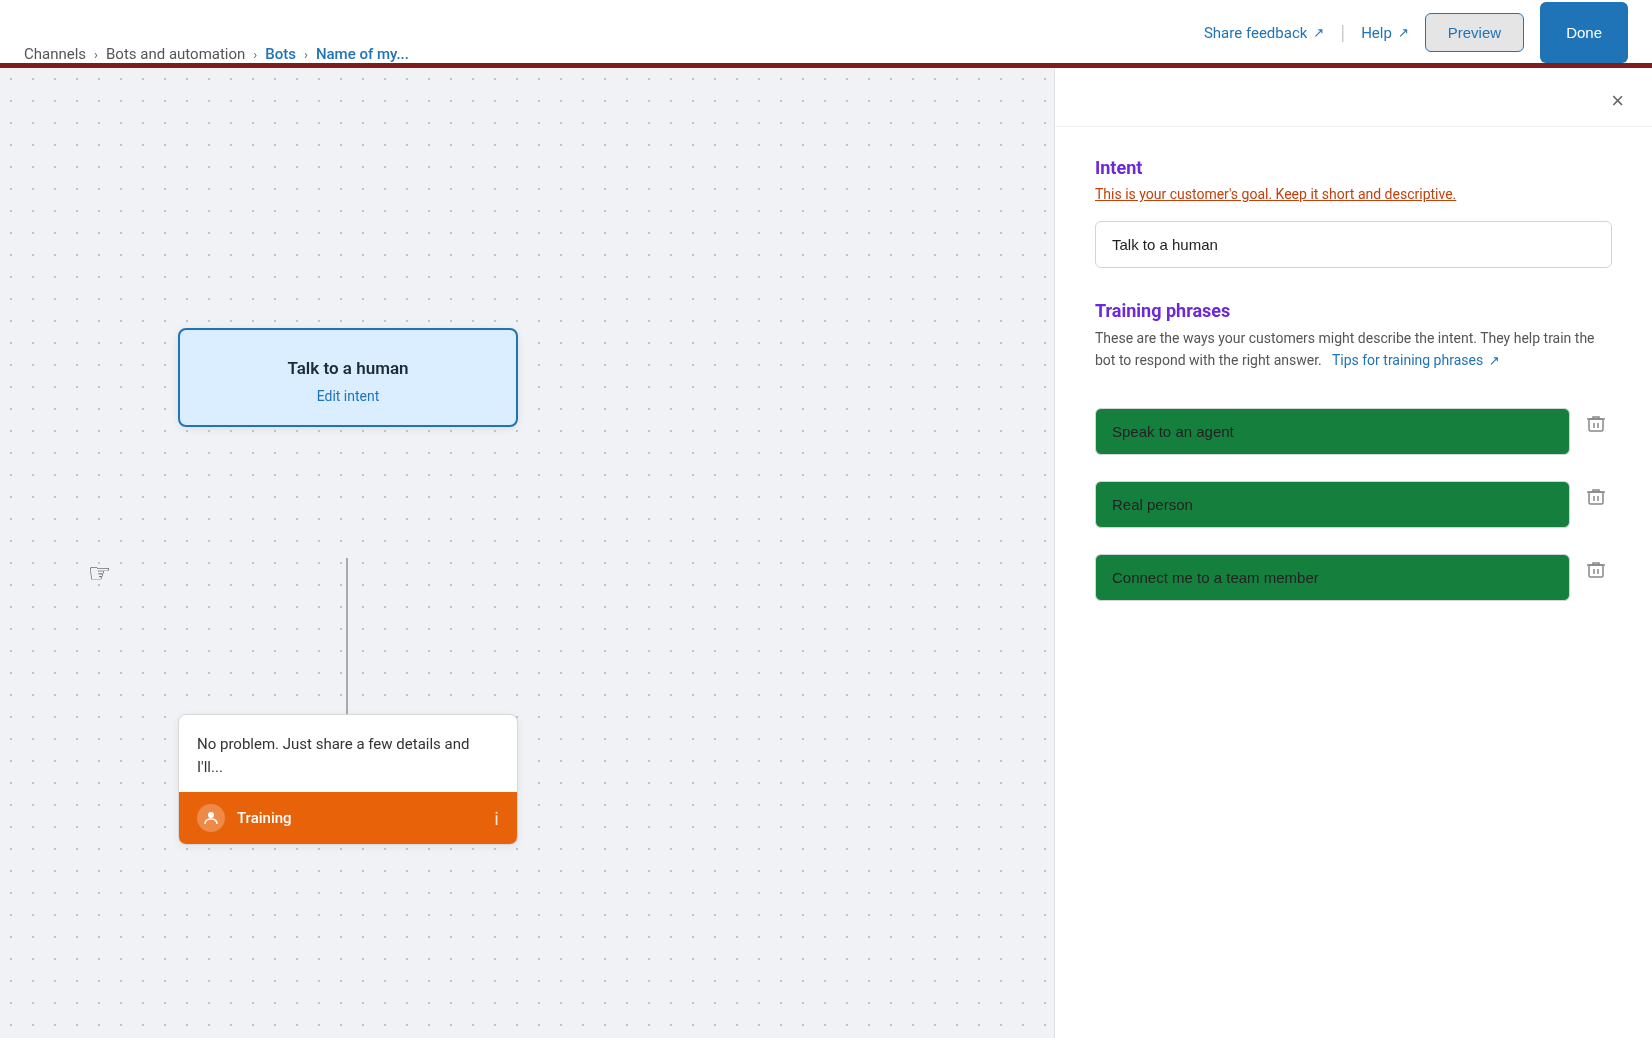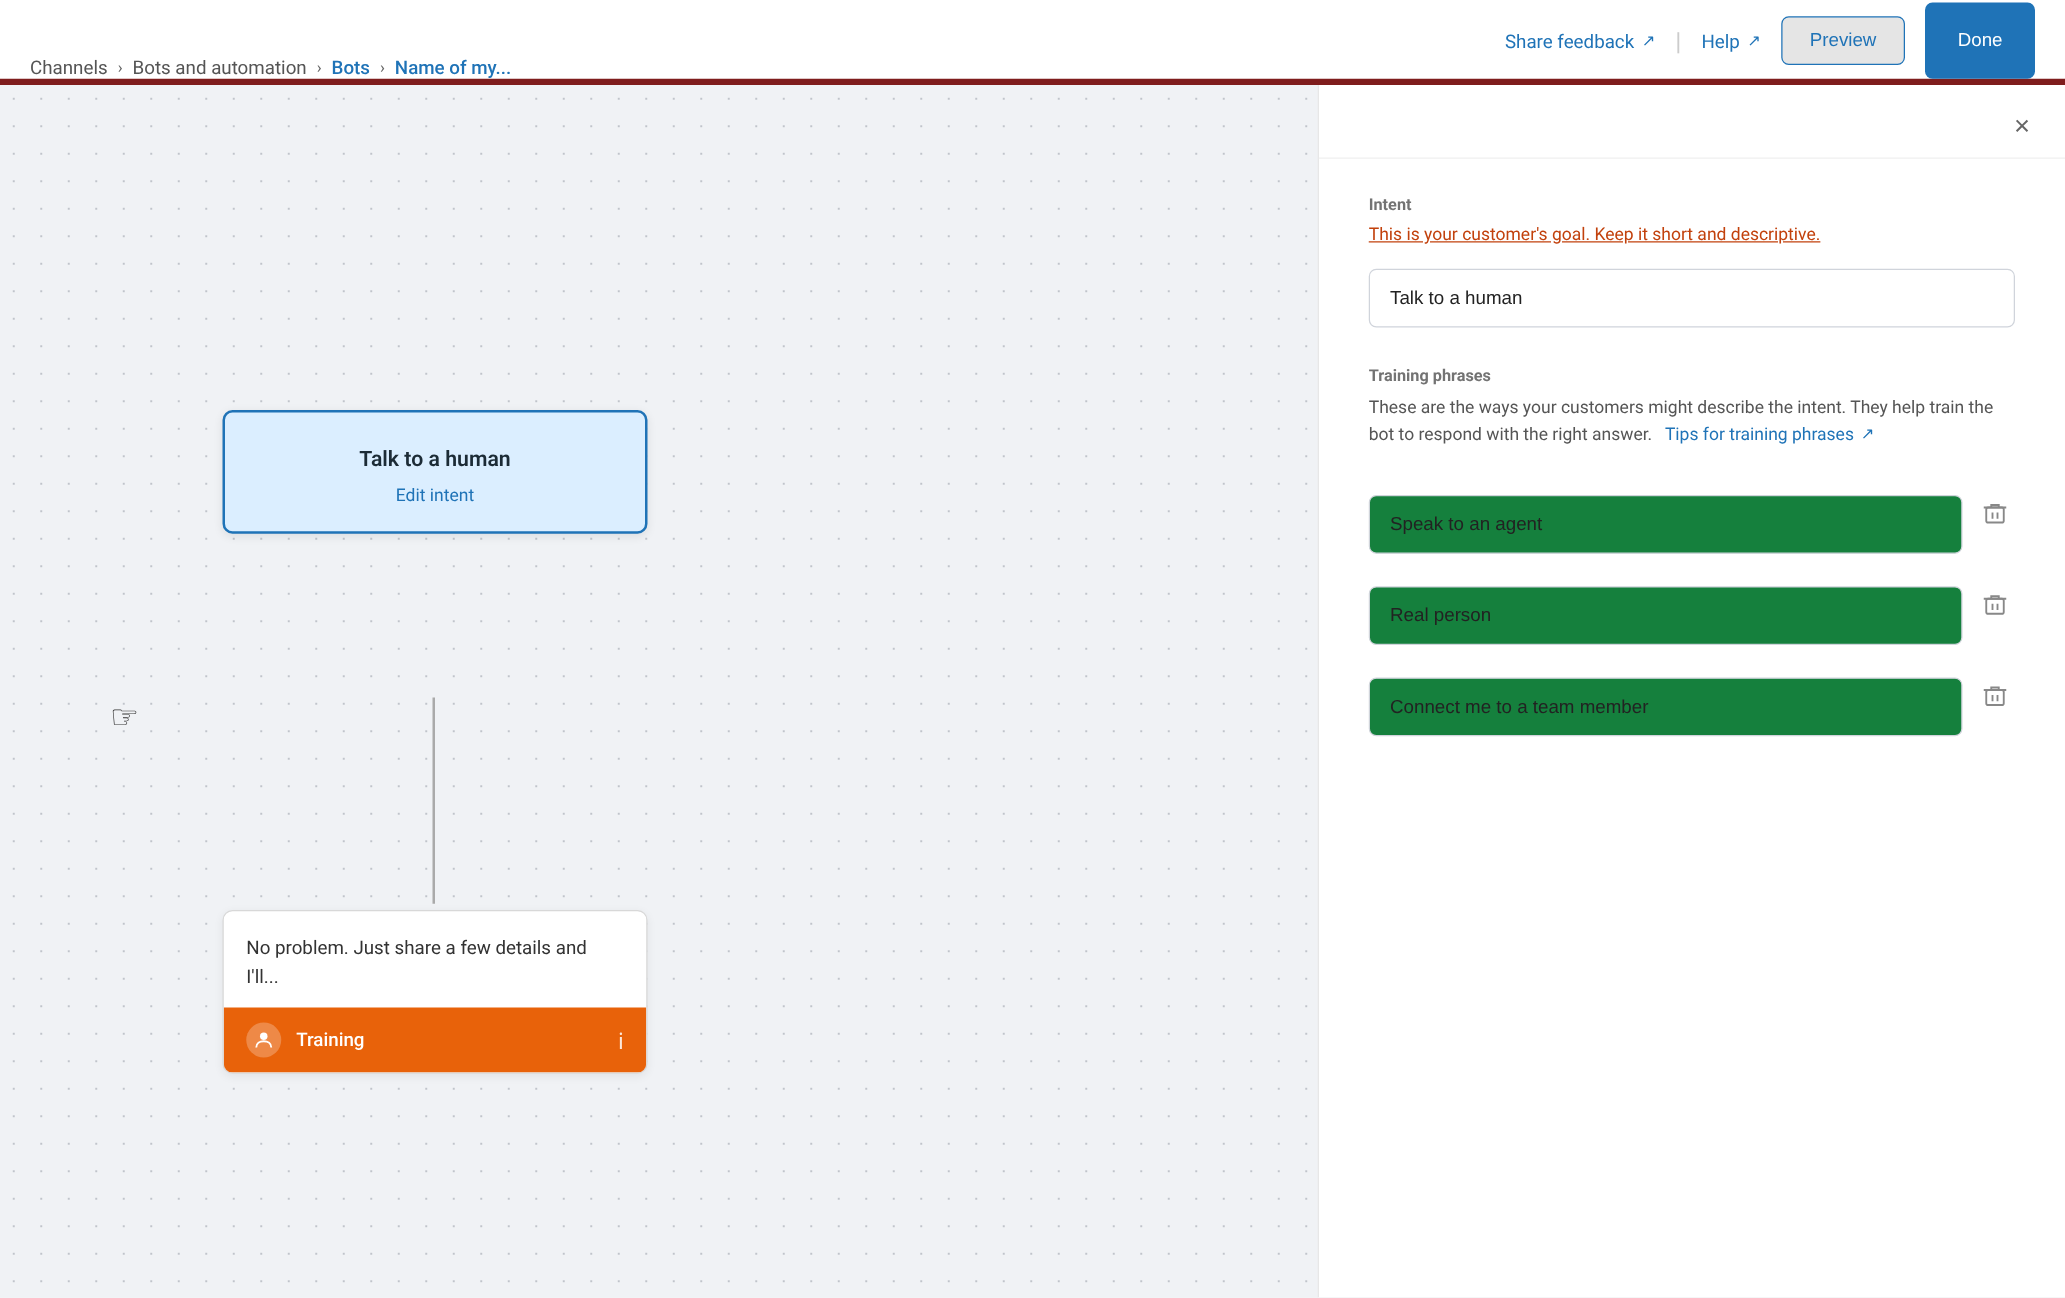--- a/index.html
+++ b/index.html
@@ -128,21 +128,21 @@
       top: 490px;
       left: 346px;
       width: 2px;
       height: 165px;
       background: #aaa;
     }
 
     
     .node-response {
       position: absolute;
-      top: 660px;
+      top: 646px;
       left: 178px;
       width: 340px;
       background: #fff;
       border: 1.5px solid #d8d8d8;
       border-radius: 8px;
       overflow: hidden;
       box-shadow: 0 2px 8px rgba(0,0,0,0.06);
     }
     .node-response-body {
       padding: 18px 18px 14px;
@@ -211,23 +211,23 @@
       cursor: pointer;
       font-size: 22px;
       color: #666;
       padding: 4px 8px;
     }
     .panel-content {
       padding: 30px 40px;
       flex: 1;
     }
     .section-label {
-      font-size: 13px;
+      font-size: 18px;
       font-weight: 700;
-      color: #737373;
+      color: #6d28d9;
       margin-bottom: 6px;
     }
     .section-desc {
       font-size: 14px;
       color: #c2410c;
       line-height: 1.5;
       margin-bottom: 16px;
       text-decoration: underline;
     }
     .intent-input {

